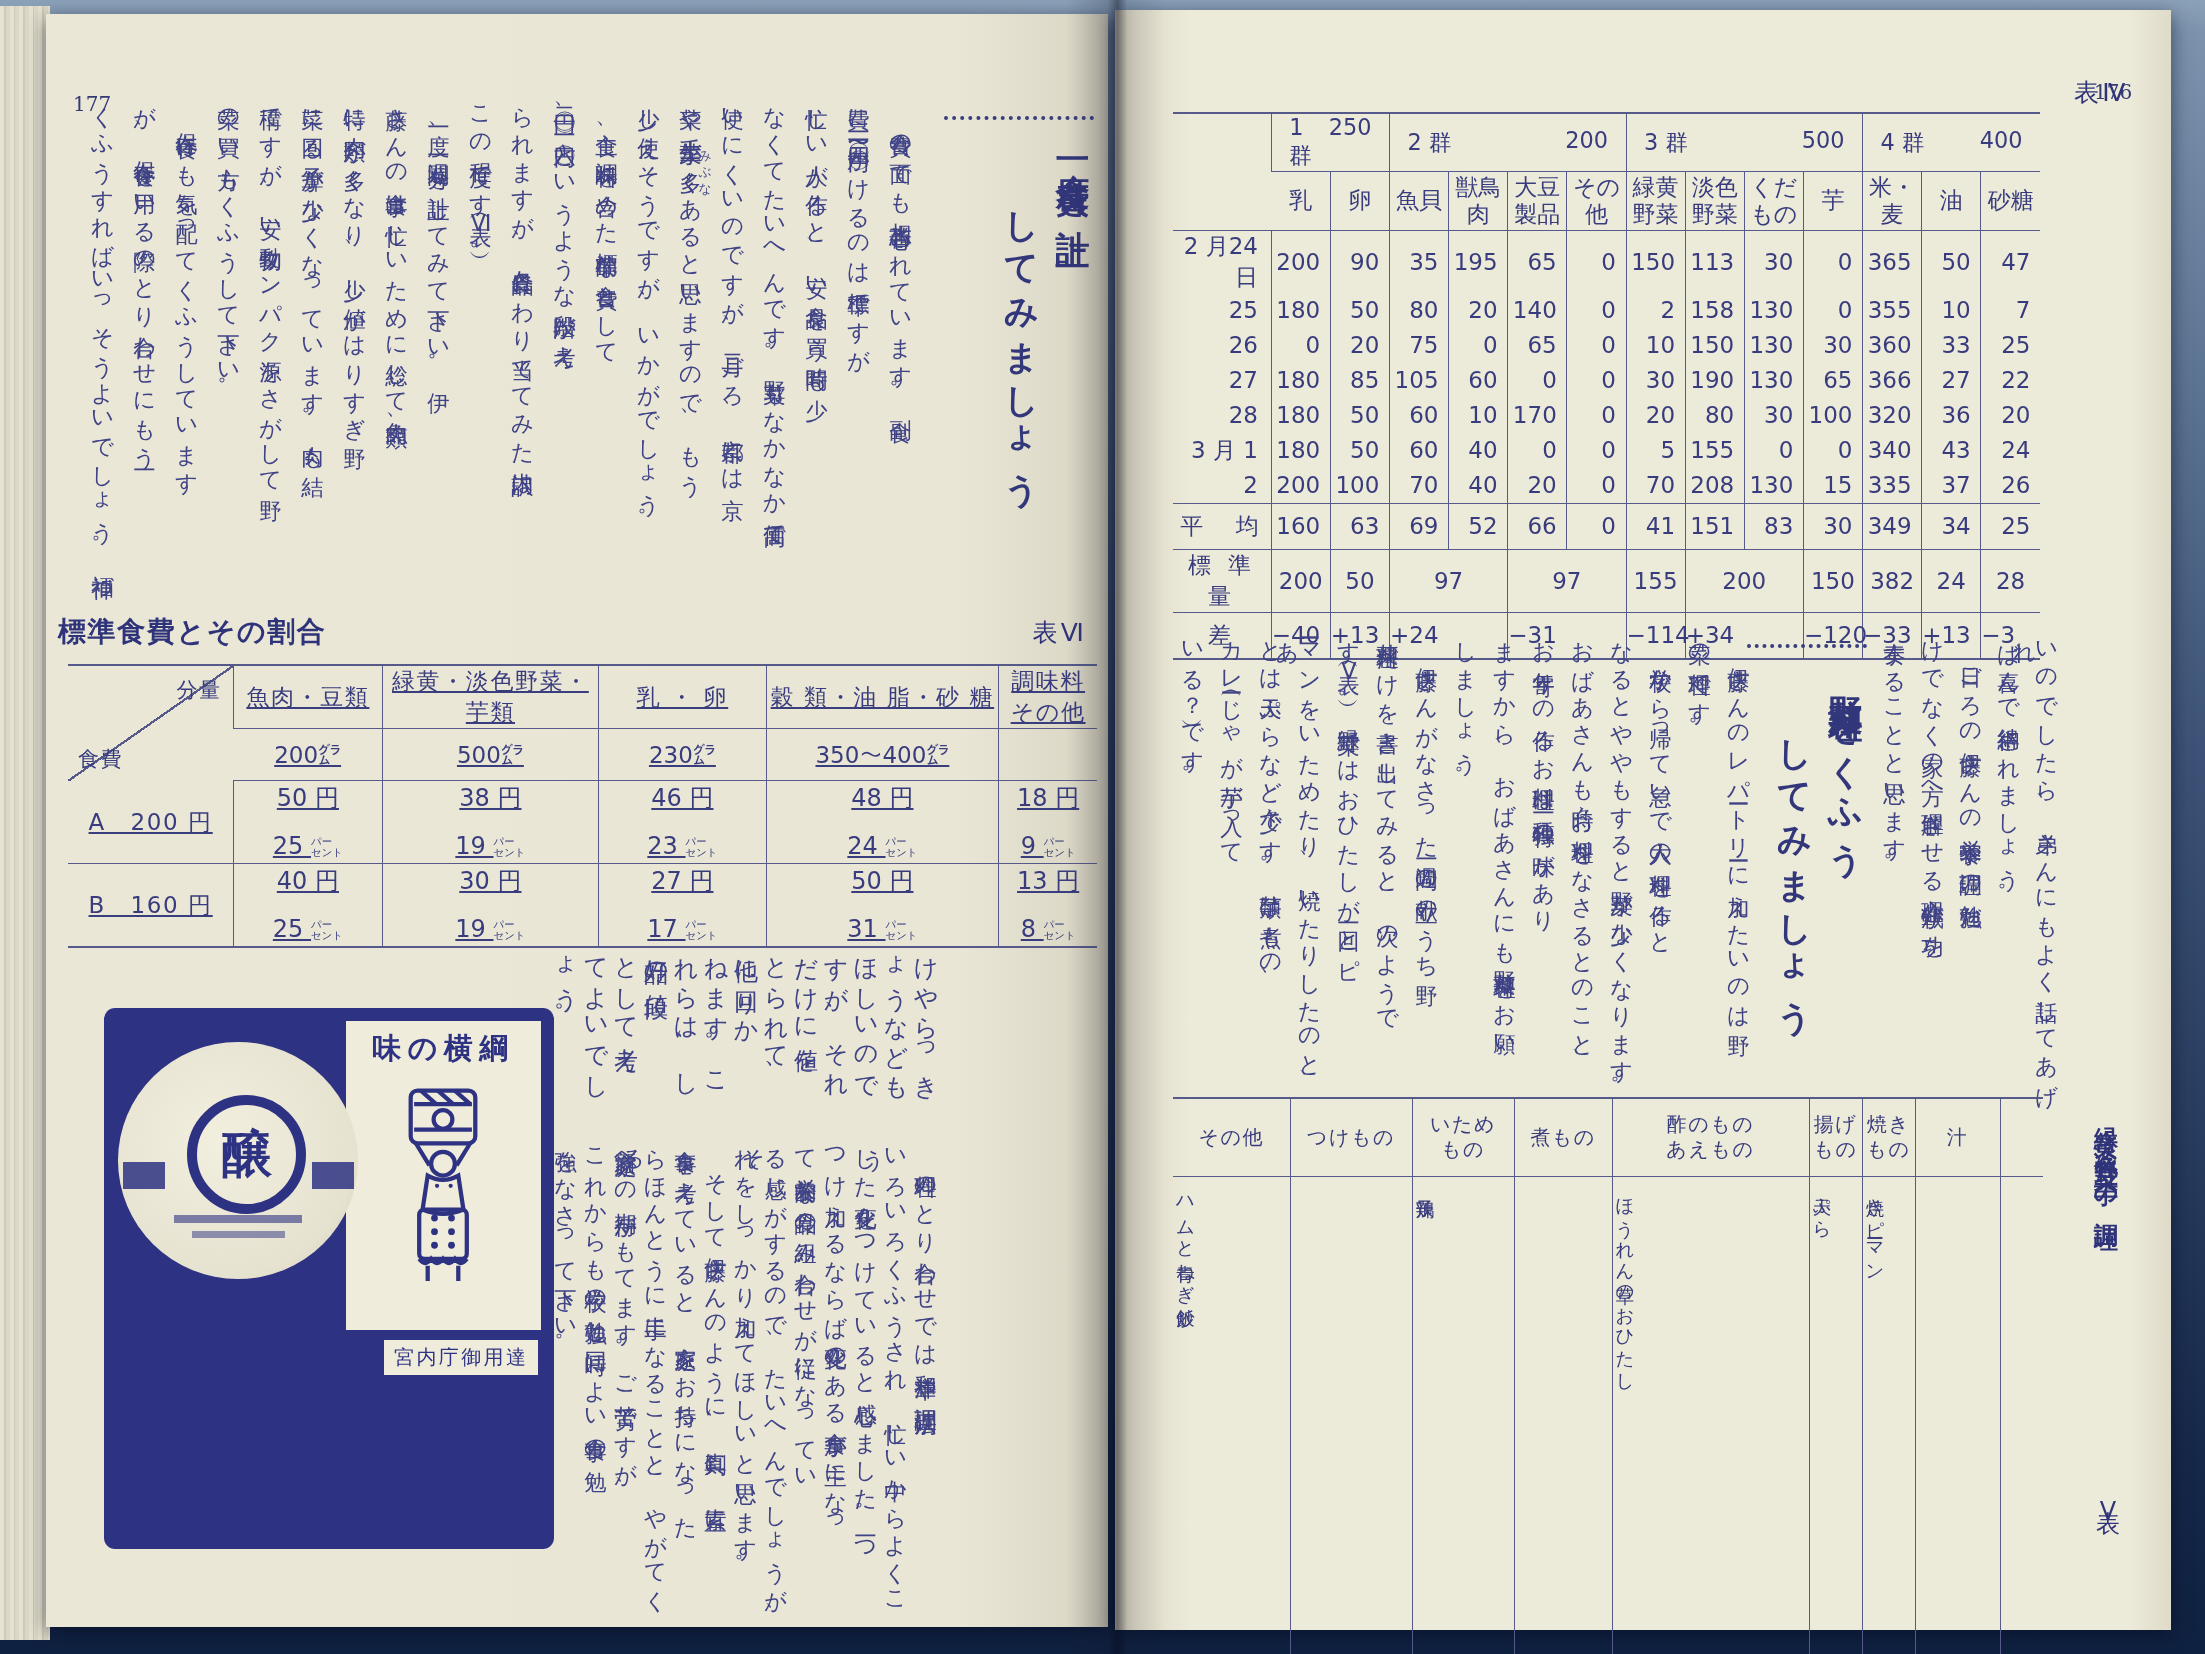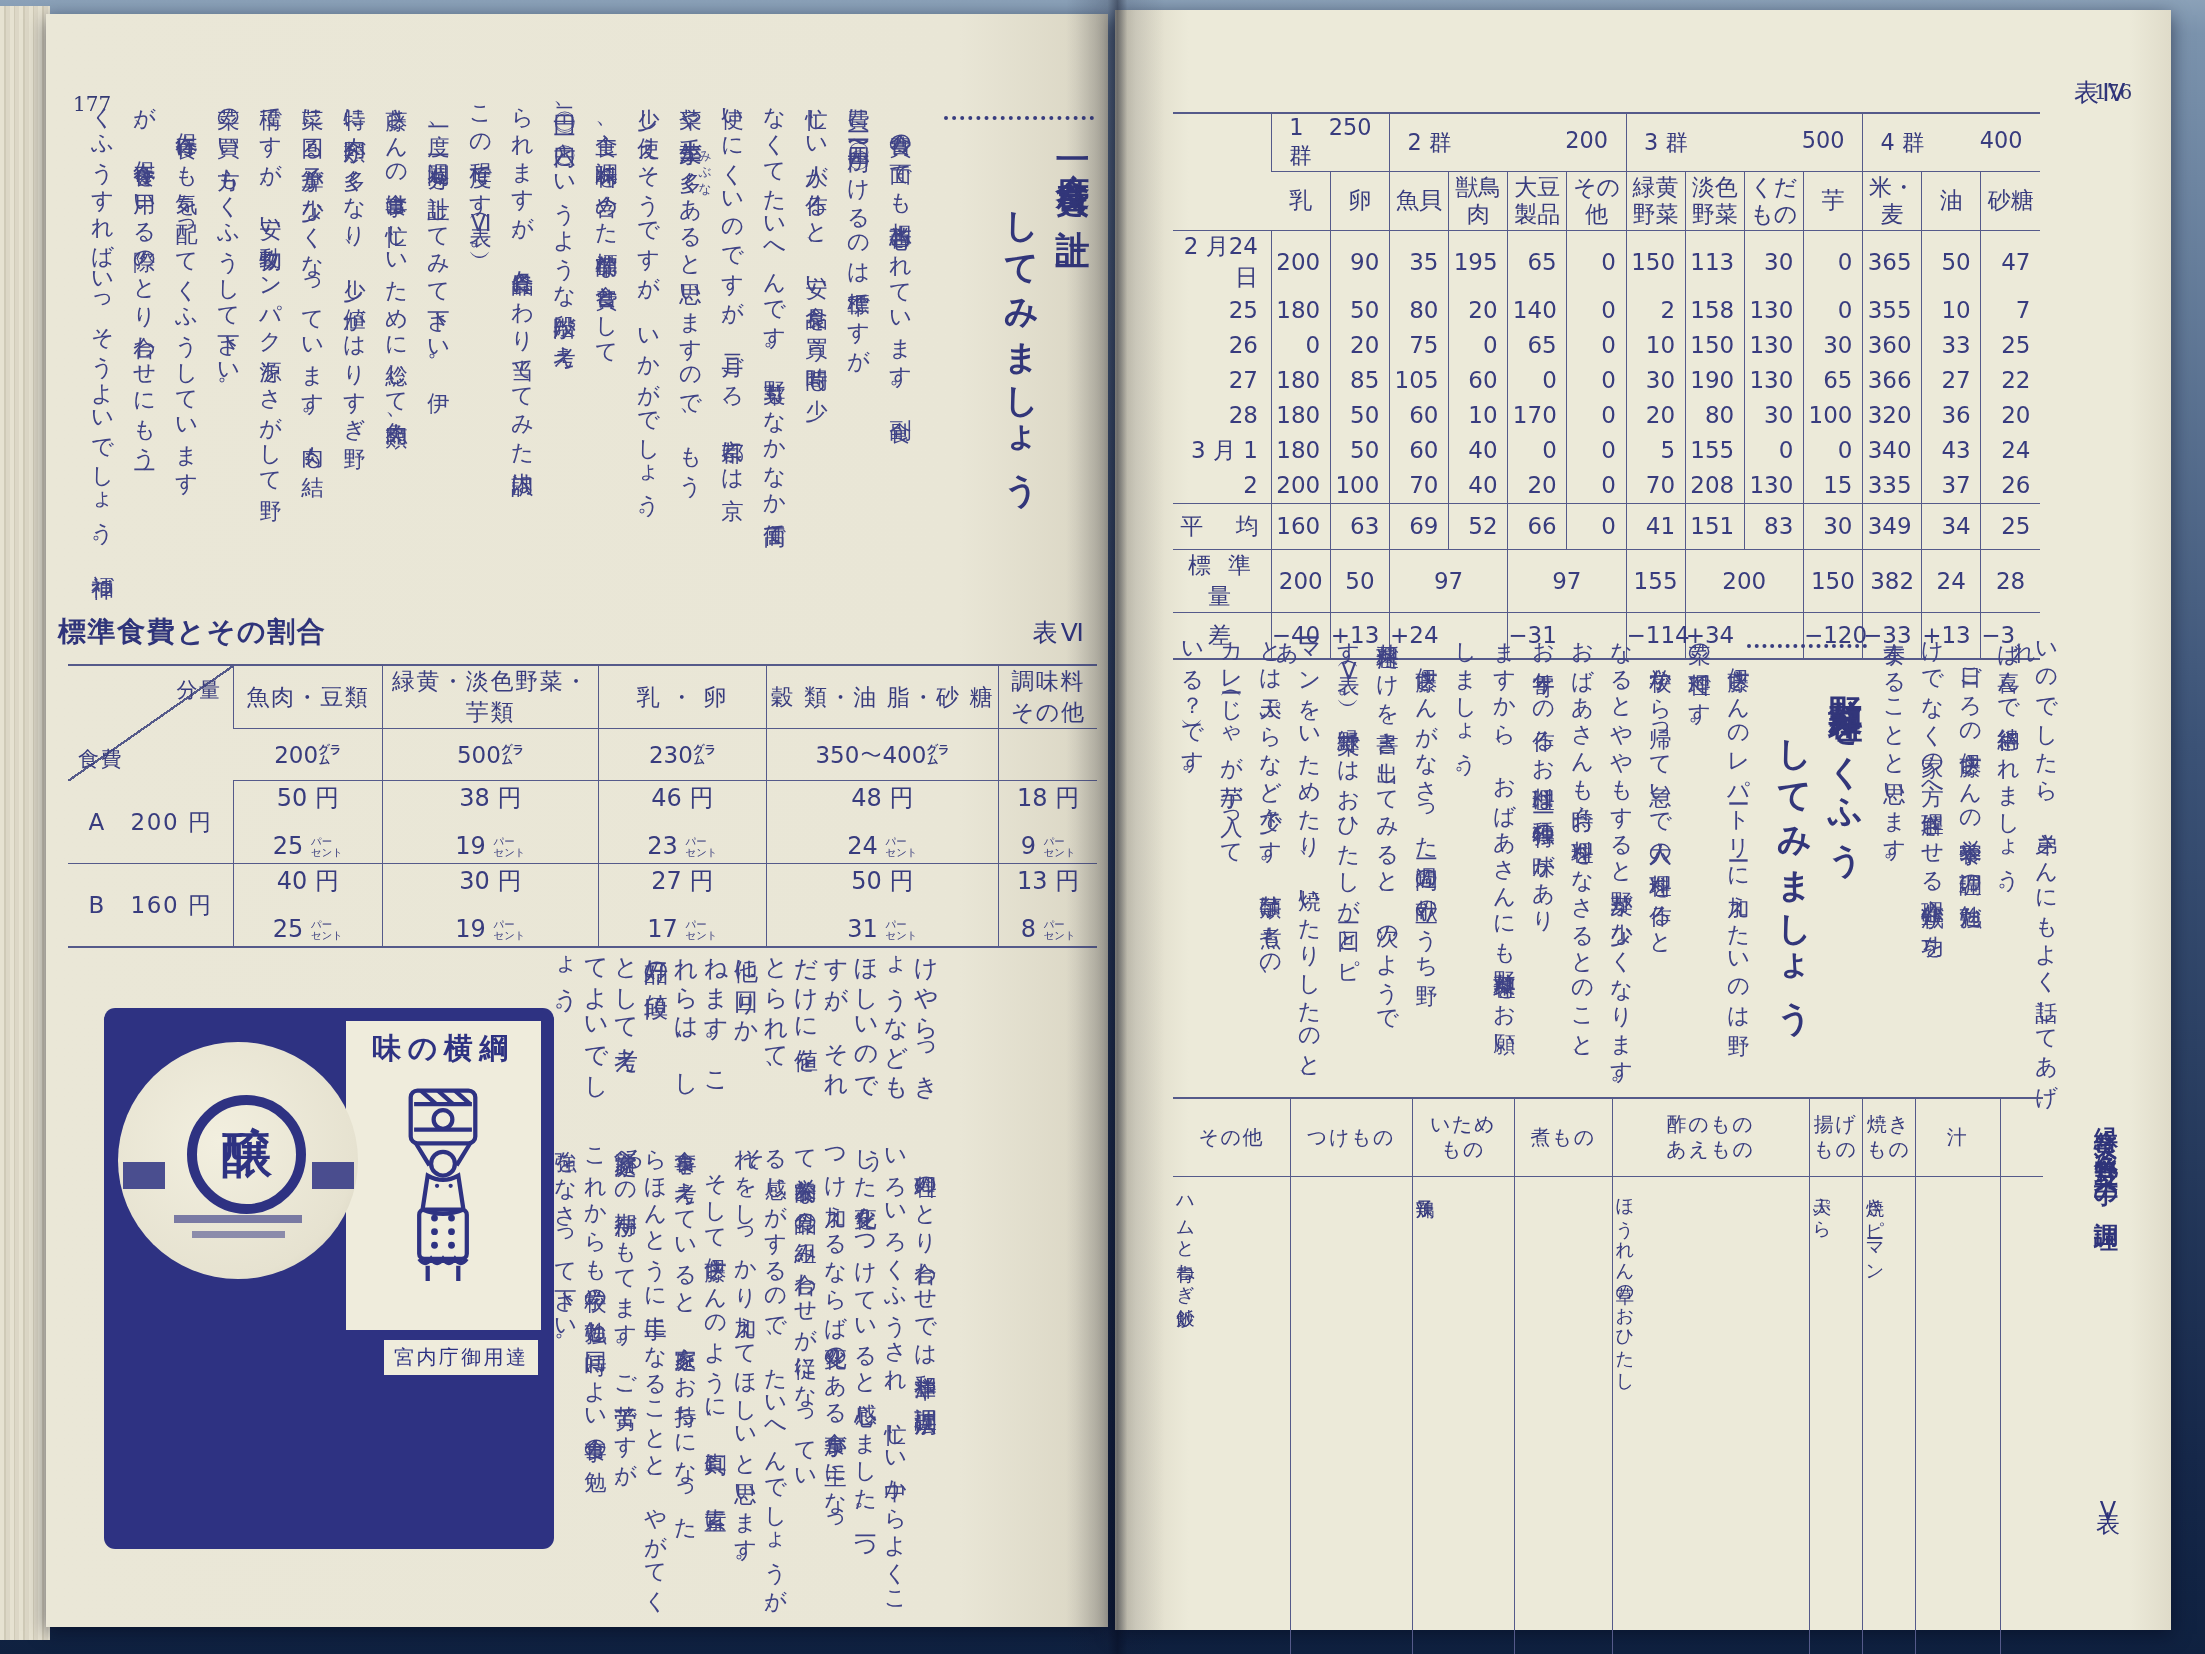--- a/index.html
+++ b/index.html
@@ -59,21 +59,21 @@
   .t4d td.t4lab{padding-right:12.8px;}
   .t4avg td{height:45px;border-top:0.8px solid var(--line);text-align:right;padding-right:9.6px;}
   .t4std td{height:48px;border-top:0.8px solid var(--line);text-align:center;}
   .t4diff td{height:45px;border-top:0.8px solid var(--line);text-align:left;}
   .t4avg td.t4lab,.t4std td.t4lab,.t4diff td.t4lab{text-align:center;padding-right:0;letter-spacing:4.8px;}
   .t4-title-row{position:absolute;left:58px;top:61px;width:896px;}
   .t4-unit{font-size:18.4px;margin-left:11.2px;color:#3b3f82;}
   .t4-tag{position:absolute;left:959px;top:66px;}
   
   .t6-title-row{position:absolute;left:12px;top:599px;width:1029px;display:flex;justify-content:space-between;align-items:baseline;}
-  #t6wrap{position:absolute;left:22.4px;top:650px;}
+  #t6wrap{position:absolute;left:22.4px;top:650px;text-decoration:underline;}
   #t6wrap table{border-top:2.4px solid var(--line);border-bottom:2.4px solid var(--line);width:1029px;}
   #t6wrap td,#t6wrap th{border-left:0.8px solid var(--line);font-size:23px;text-align:center;vertical-align:middle;}
   #t6wrap td:first-child,#t6wrap th:first-child{border-left:none;}
   .t6h th{height:45px;border-bottom:0.8px solid var(--line);letter-spacing:1.6px;}
   .t6a td{height:51px;border-bottom:0.8px solid var(--line);font-size:21.6px;}
   .t6r td{height:82px;}
   .t6r.t6rb td{border-top:0.8px solid var(--line);}
   .t6corner{position:relative;
     background:linear-gradient(to bottom right,transparent 49.4%,#555a8a 49.4%,#555a8a 50.6%,transparent 50.6%);}
   .t6corner .ct{position:absolute;right:11.2px;top:9.6px;font-size:21px;letter-spacing:1.6px;}

